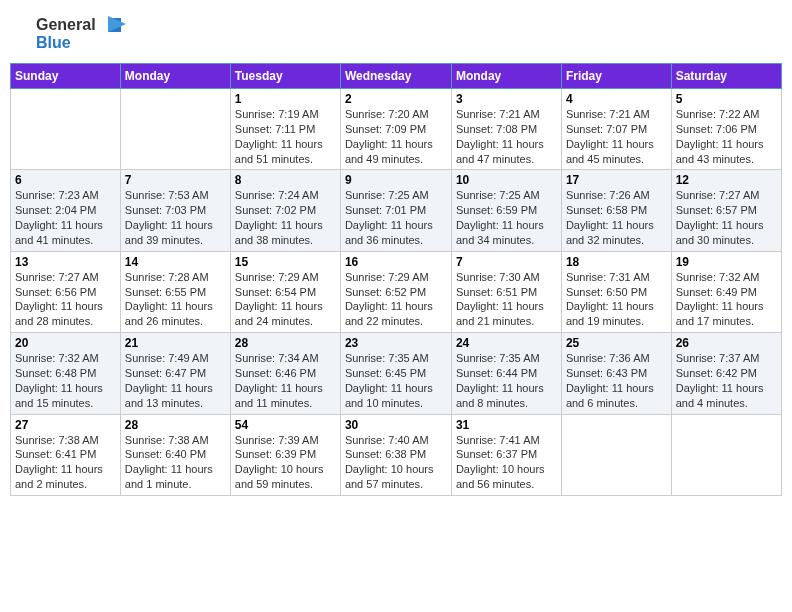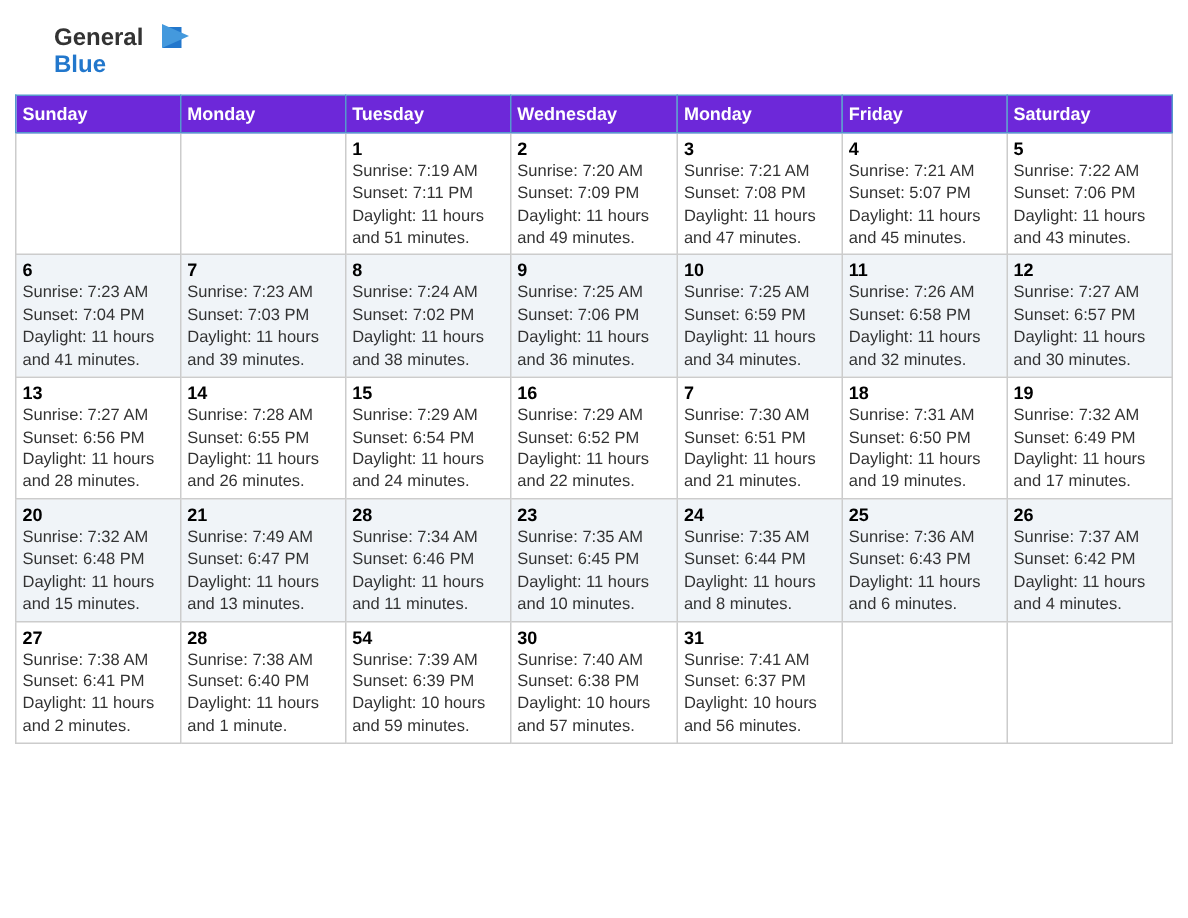--- a/index.html
+++ b/index.html
@@ -123,63 +123,63 @@
         </td>
         <td>
           <span class="day-num">3</span>
           <div class="day-info">Sunrise: 7:21 AM
 Sunset: 7:08 PM
 Daylight: 11 hours and 47 minutes.</div>
         </td>
         <td>
           <span class="day-num">4</span>
           <div class="day-info">Sunrise: 7:21 AM
-Sunset: 5:07 PM
+Sunset: 7:07 PM
 Daylight: 11 hours and 45 minutes.</div>
         </td>
         <td>
           <span class="day-num">5</span>
           <div class="day-info">Sunrise: 7:22 AM
 Sunset: 7:06 PM
 Daylight: 11 hours and 43 minutes.</div>
         </td>
       </tr>
       <tr>
         <td>
           <span class="day-num">6</span>
           <div class="day-info">Sunrise: 7:23 AM
-Sunset: 7:04 PM
+Sunset: 2:04 PM
 Daylight: 11 hours and 41 minutes.</div>
         </td>
         <td>
           <span class="day-num">7</span>
-          <div class="day-info">Sunrise: 7:23 AM
+          <div class="day-info">Sunrise: 7:53 AM
 Sunset: 7:03 PM
 Daylight: 11 hours and 39 minutes.</div>
         </td>
         <td>
           <span class="day-num">8</span>
           <div class="day-info">Sunrise: 7:24 AM
 Sunset: 7:02 PM
 Daylight: 11 hours and 38 minutes.</div>
         </td>
         <td>
           <span class="day-num">9</span>
           <div class="day-info">Sunrise: 7:25 AM
-Sunset: 7:06 PM
+Sunset: 7:01 PM
 Daylight: 11 hours and 36 minutes.</div>
         </td>
         <td>
           <span class="day-num">10</span>
           <div class="day-info">Sunrise: 7:25 AM
 Sunset: 6:59 PM
 Daylight: 11 hours and 34 minutes.</div>
         </td>
         <td>
-          <span class="day-num">11</span>
+          <span class="day-num">17</span>
           <div class="day-info">Sunrise: 7:26 AM
 Sunset: 6:58 PM
 Daylight: 11 hours and 32 minutes.</div>
         </td>
         <td>
           <span class="day-num">12</span>
           <div class="day-info">Sunrise: 7:27 AM
 Sunset: 6:57 PM
 Daylight: 11 hours and 30 minutes.</div>
         </td>

